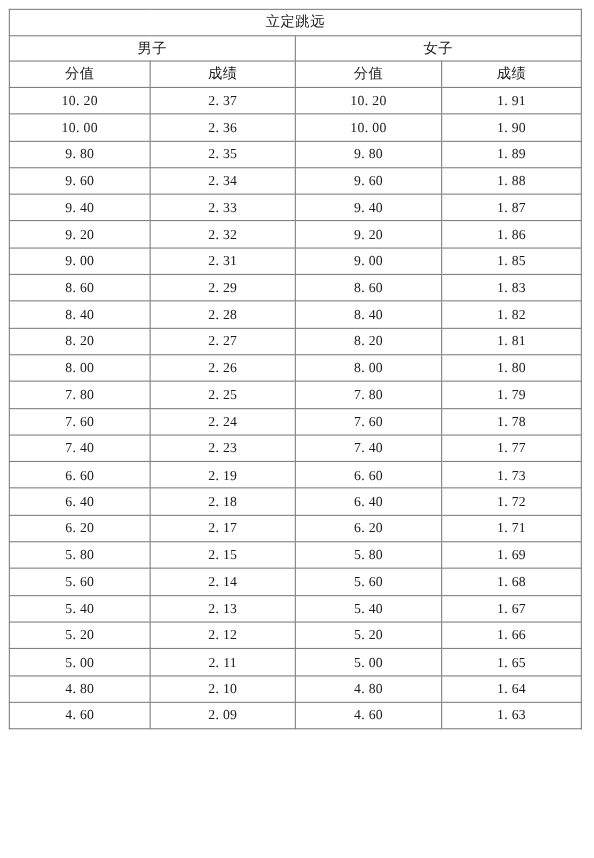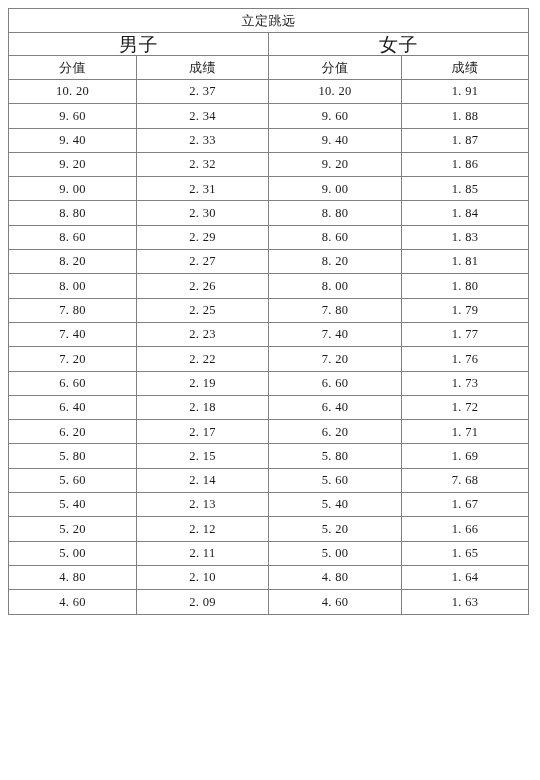--- a/index.html
+++ b/index.html
@@ -41,21 +41,21 @@
     padding: 0;
     line-height: 1;
     color: #1a1a1a;
   }
   tr.title-row td {
     height: 23px;
     font-size: 13px;
   }
   tr.group-row th {
     height: 22px;
-    font-size: 19px;
+    font-size: 13px;
   }
   tr.colhead-row th {
     height: 23px;
     font-size: 13px;
     margin-left: 25px;
   }
   tr.data-row td {
     height: 23.3px;
     font-size: 12.5px;
   }
@@ -96,20 +96,32 @@
       </tr>
     </thead>
     <tbody id="table-body">
         <tr class="data-row">
           <td class="num">10. 20</td>
           <td class="num">2. 37</td>
           <td class="num">10. 20</td>
           <td class="num">1. 91</td>
         </tr>
         <tr class="data-row">
+          <td class="num">10. 00</td>
+          <td class="num">2. 36</td>
+          <td class="num">10. 00</td>
+          <td class="num">1. 90</td>
+        </tr>
+        <tr class="data-row">
+          <td class="num">9. 80</td>
+          <td class="num">2. 35</td>
+          <td class="num">9. 80</td>
+          <td class="num">1. 89</td>
+        </tr>
+        <tr class="data-row">
           <td class="num">9. 60</td>
           <td class="num">2. 34</td>
           <td class="num">9. 60</td>
           <td class="num">1. 88</td>
         </tr>
         <tr class="data-row">
           <td class="num">9. 40</td>
           <td class="num">2. 33</td>
           <td class="num">9. 40</td>
           <td class="num">1. 87</td>
@@ -120,62 +132,62 @@
           <td class="num">9. 20</td>
           <td class="num">1. 86</td>
         </tr>
         <tr class="data-row">
           <td class="num">9. 00</td>
           <td class="num">2. 31</td>
           <td class="num">9. 00</td>
           <td class="num">1. 85</td>
         </tr>
         <tr class="data-row">
-          <td class="num">8. 80</td>
-          <td class="num">2. 30</td>
-          <td class="num">8. 80</td>
-          <td class="num">1. 84</td>
-        </tr>
-        <tr class="data-row">
           <td class="num">8. 60</td>
           <td class="num">2. 29</td>
           <td class="num">8. 60</td>
           <td class="num">1. 83</td>
         </tr>
         <tr class="data-row">
+          <td class="num">8. 40</td>
+          <td class="num">2. 28</td>
+          <td class="num">8. 40</td>
+          <td class="num">1. 82</td>
+        </tr>
+        <tr class="data-row">
           <td class="num">8. 20</td>
           <td class="num">2. 27</td>
           <td class="num">8. 20</td>
           <td class="num">1. 81</td>
         </tr>
         <tr class="data-row">
           <td class="num">8. 00</td>
           <td class="num">2. 26</td>
           <td class="num">8. 00</td>
           <td class="num">1. 80</td>
         </tr>
         <tr class="data-row">
           <td class="num">7. 80</td>
           <td class="num">2. 25</td>
           <td class="num">7. 80</td>
           <td class="num">1. 79</td>
         </tr>
         <tr class="data-row">
+          <td class="num">7. 60</td>
+          <td class="num">2. 24</td>
+          <td class="num">7. 60</td>
+          <td class="num">1. 78</td>
+        </tr>
+        <tr class="data-row">
           <td class="num">7. 40</td>
           <td class="num">2. 23</td>
           <td class="num">7. 40</td>
           <td class="num">1. 77</td>
         </tr>
         <tr class="data-row">
-          <td class="num">7. 20</td>
-          <td class="num">2. 22</td>
-          <td class="num">7. 20</td>
-          <td class="num">1. 76</td>
-        </tr>
-        <tr class="data-row">
           <td class="num">6. 60</td>
           <td class="num">2. 19</td>
           <td class="num">6. 60</td>
           <td class="num">1. 73</td>
         </tr>
         <tr class="data-row">
           <td class="num">6. 40</td>
           <td class="num">2. 18</td>
           <td class="num">6. 40</td>
           <td class="num">1. 72</td>
@@ -189,21 +201,21 @@
         <tr class="data-row">
           <td class="num">5. 80</td>
           <td class="num">2. 15</td>
           <td class="num">5. 80</td>
           <td class="num">1. 69</td>
         </tr>
         <tr class="data-row">
           <td class="num">5. 60</td>
           <td class="num">2. 14</td>
           <td class="num">5. 60</td>
-          <td class="num">7. 68</td>
+          <td class="num">1. 68</td>
         </tr>
         <tr class="data-row">
           <td class="num">5. 40</td>
           <td class="num">2. 13</td>
           <td class="num">5. 40</td>
           <td class="num">1. 67</td>
         </tr>
         <tr class="data-row">
           <td class="num">5. 20</td>
           <td class="num">2. 12</td>

